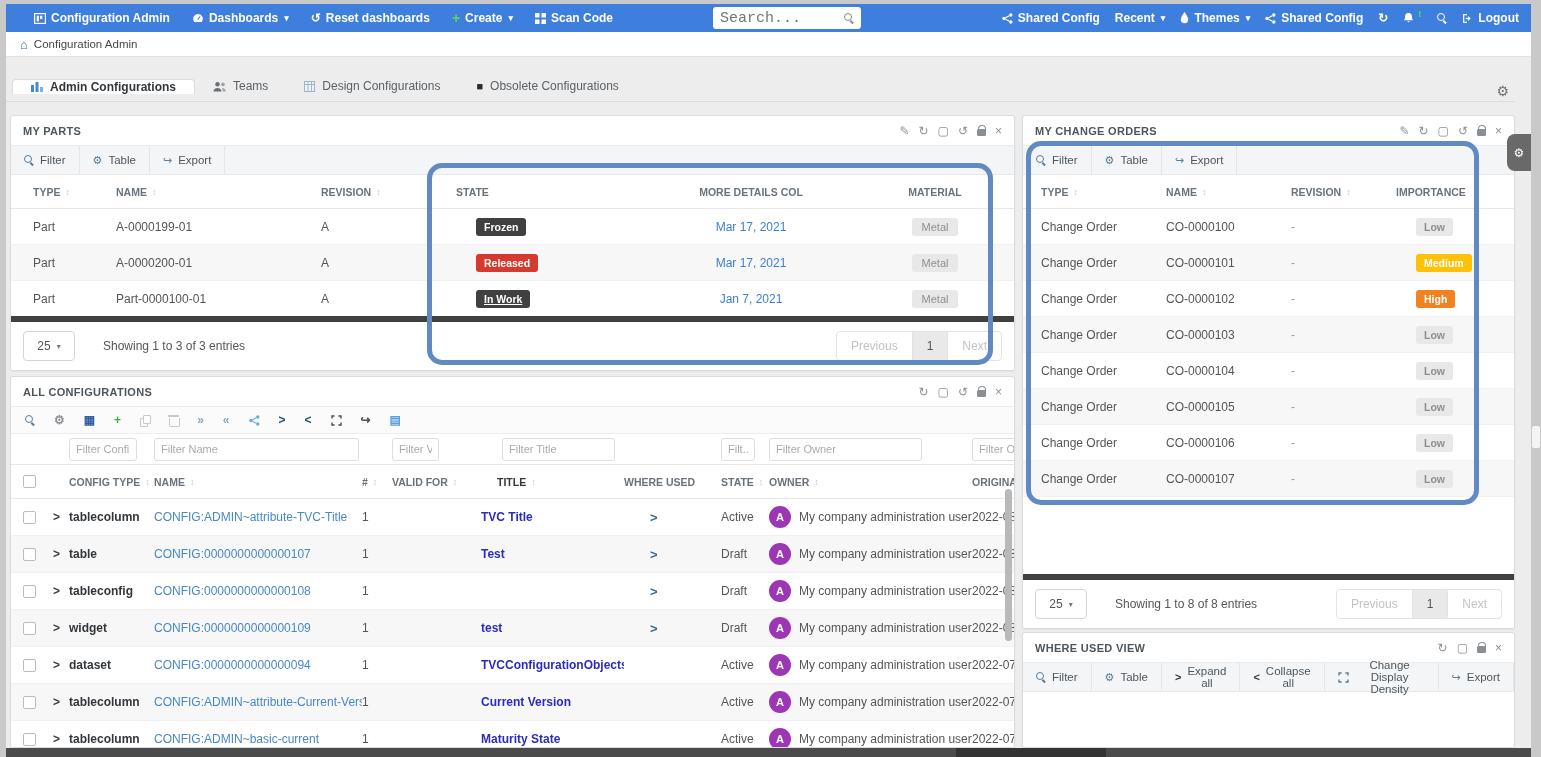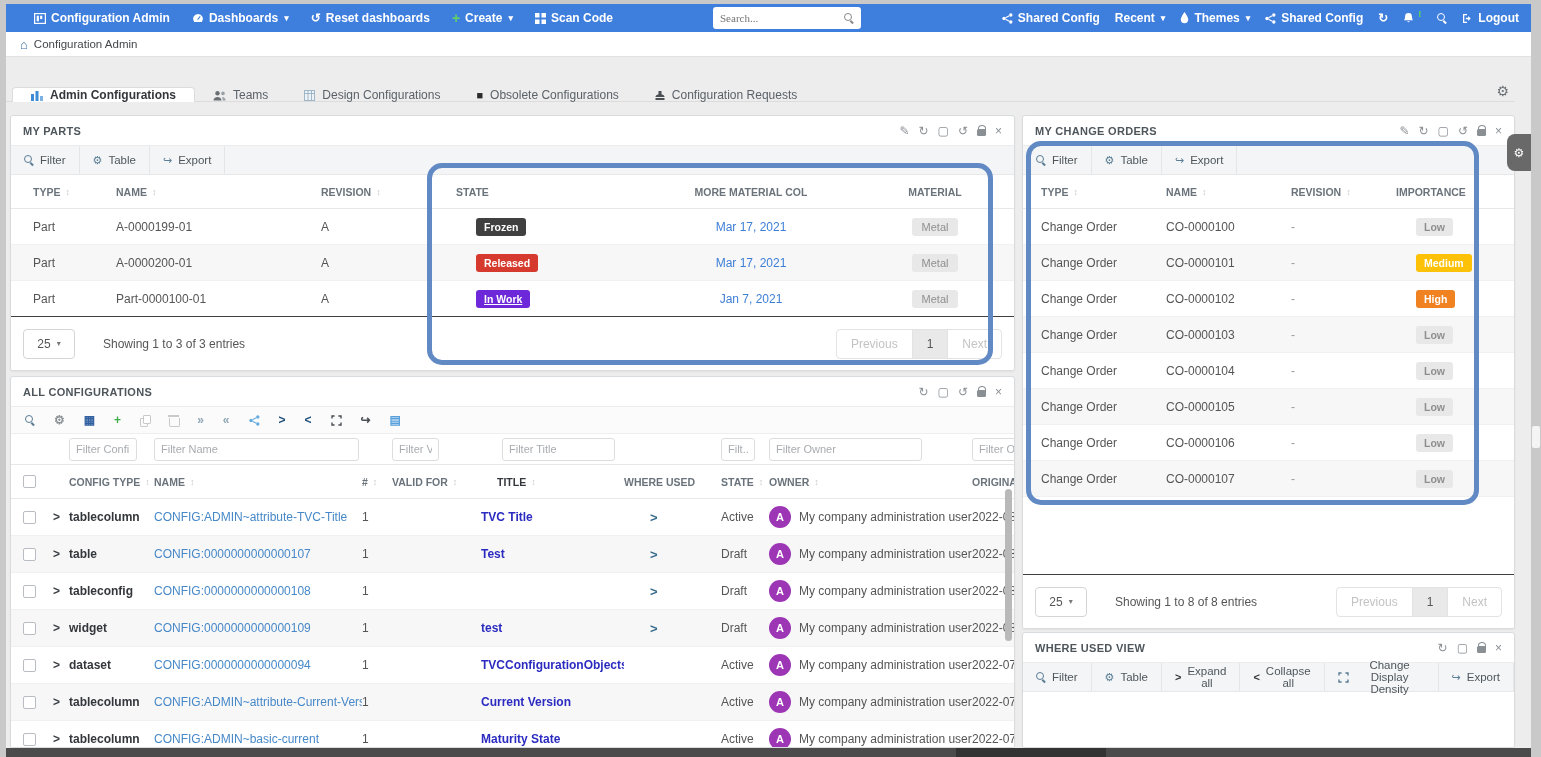--- a/index.html
+++ b/index.html
@@ -24,31 +24,31 @@
 .icn-trash::after{content:"";position:absolute;top:.5px;left:-1px;width:11px;height:1.6px;background:currentColor}
 
 
 .navbar{position:absolute;left:0;top:0;width:100%;height:28px;background:#3e7edd;display:flex;align-items:center;color:#fff}
 .nav-left{display:flex;align-items:center;gap:22px;padding-left:28px}
 .nav-right{display:flex;align-items:center;gap:15px;margin-left:auto;padding-right:12px}
 .nav-item{display:flex;align-items:center;gap:5px;font-size:12px;font-weight:bold;color:#fff;cursor:pointer;white-space:nowrap}
 .nav-item .caret{font-size:9px;margin-left:1px}
 .nav-item .plus{color:#5fd06a;font-size:14px;font-weight:bold}
 .nav-search{position:absolute;left:707px;top:3px;width:148px;height:22px;background:#fff;border-radius:3px;display:flex;align-items:center;padding:0 7px}
-.nav-search input{border:none;outline:none;flex:1;font-size:11px;color:#555;font-family:Liberation Serif, serif;min-width:0}
+.nav-search input{border:none;outline:none;flex:1;font-size:15px;color:#555;font-family:Liberation Mono, monospace;min-width:0}
 .nav-search .icn-search{color:#8a8a8a}
 .badge-dot{color:#5be049;font-size:9px;font-weight:bold;position:relative;top:-4px;left:-1px}
 
 
 .breadcrumb{position:absolute;left:0;top:28px;width:100%;height:25px;background:#fff;border-bottom:1px solid #e2e2e2;display:flex;align-items:center;gap:6px;padding-left:14px;font-size:11.5px;color:#45484c}
 .breadcrumb .icn{color:#3c6ea5;font-size:13px}
 
 
 .tabline{position:absolute;left:0;top:97px;width:1509px;border-bottom:1px solid #dcdcdc}
-.tabbar{position:absolute;left:6px;top:66px;height:32px;display:flex;align-items:flex-end;z-index:2}
+.tabbar{position:absolute;left:6px;top:66px;height:32px;display:flex;align-items:center;z-index:2}
 .tab{display:flex;align-items:center;gap:7px;padding:0 18px;font-size:12px;color:#5a6268;cursor:pointer;white-space:nowrap}
 .tab.active{background:#fff;border:1px solid #dcdcdc;border-bottom:none;border-radius:4px 4px 0 0;font-weight:bold;color:#33373b}
 .tab-gear{position:absolute;top:80px;right:22px;color:#6b7075;font-size:14px;z-index:2;cursor:pointer}
 
 
 .panel{position:absolute;background:#fff;border:1px solid #d9dcdf;border-radius:3px;box-shadow:0 1px 2px rgba(0,0,0,.05);overflow:hidden}
 #panel-my-parts{left:4px;top:111px;width:1005px;height:256px}
 #panel-all-config{left:4px;top:372px;width:1005px;height:372px}
 #panel-change-orders{left:1016px;top:111px;width:493px;height:514px}
 #panel-where-used{left:1016px;top:628px;width:493px;height:116px}
@@ -84,21 +84,21 @@
 .wu-chev{font-weight:bold;color:#376b8a;cursor:pointer;font-size:13px;padding-left:26px}
 .avatar{width:22px;height:22px;border-radius:50%;background:#9c36b5;color:#fff;font-size:11px;font-weight:bold;display:inline-flex;align-items:center;justify-content:center;margin-right:8px;flex:none}
 .owner-cell{display:flex;align-items:center;overflow:hidden;white-space:nowrap}
 
 
 .filter-row{height:31px;border-bottom:1px solid #e8e8e8;background:#fff}
 .filter-row input{height:23px;border:1px solid #ddd;border-radius:3px;font-size:11px;color:#555;padding:0 6px;font-family:"Liberation Sans",sans-serif;outline:none}
 .filter-row input::placeholder{color:#a8acb0}
 
 
-.p-footer{position:absolute;left:0;right:0;bottom:0;height:54px;border-top:1px solid #404040;display:flex;align-items:center;padding:0 12px;background:#fff}
+.p-footer{position:absolute;left:0;right:0;bottom:0;height:54px;border-top:6px solid #404040;display:flex;align-items:center;padding:0 12px;background:#fff}
 .pagesize{width:52px;height:30px;border:1px solid #d5d5d5;border-radius:4px;display:flex;align-items:center;justify-content:center;gap:6px;font-size:12px;color:#555;cursor:pointer}
 .pagesize .caret{font-size:8px;color:#777}
 .summary{margin-left:28px;font-size:12px;color:#555}
 .pager{margin-left:auto;display:flex;border:1px solid #e3e3e3;border-radius:4px;overflow:hidden}
 .pager>div{padding:7px 14px;font-size:12px;cursor:pointer}
 .pg-prev,.pg-next{color:#c3c3c3}
 .pg-num{background:#e9e9e9;color:#555;border-left:1px solid #e3e3e3;border-right:1px solid #e3e3e3}
 
 
 .hl{position:absolute;border:5px solid #6189c4;border-radius:15px;pointer-events:none;z-index:40}
@@ -261,29 +261,20 @@
             <rect x=".5" y=".5" width="10" height="10" fill="#eef3f7" stroke="#9fb6c6"></rect>
             <path d="M.5 3.5h10M4 .5v10M7.5 .5v10" stroke="#9fb6c6"></path>
           </svg>
         </span>
         <span>Design Configurations</span>
       </div>
       <div class="tab">
         <span class="icn icn-square" style="color: rgb(43, 43, 43); font-size: 11px;">■</span>
         <span>Obsolete Configurations</span>
       </div>
-      <div class="tab">
-        <span class="icn icn-stamp">
-          <svg width="10" height="11" viewBox="0 0 10 11">
-            <path d="M3.5 1h3v3.2c1.8.4 3 1.3 3 2.8H.5c0-1.5 1.2-2.4 3-2.8Z" fill="#4a4f54"></path>
-            <rect x=".5" y="8" width="9" height="2" fill="#4a4f54"></rect>
-          </svg>
-        </span>
-        <span>Configuration Requests</span>
-      </div>
     </div>
   <span class="icn tab-gear" id="tab-gear">⚙</span>
 
   <section class="panel" id="panel-my-parts">
     <header class="p-head">
       <span class="p-title">MY PARTS</span>
       <span class="p-icons" id="mp-icons">
           <span class="icn icn-edit">✎</span>
           <span class="icn icn-refresh">↻</span>
           <span class="icn icn-window">▢</span>
@@ -316,21 +307,21 @@
           <span class="sort">↕</span>
         </span>
         <span class="hc">
           <span>REVISION</span>
           <span class="sort">↕</span>
         </span>
         <span class="hc">
           <span>STATE</span>
         </span>
         <span class="hc" style="justify-self: center;">
-          <span>MORE MATERIAL COL</span>
+          <span>MORE DETAILS COL</span>
         </span>
         <span class="hc" style="justify-self: center;">
           <span>MATERIAL</span>
         </span>
       </div>
     <div id="mp-rows">
         <div class="mp-grid trow">
           <span class="cell">Part</span>
           <span class="cell">A-0000199-01</span>
           <span class="cell">A</span>
@@ -343,21 +334,21 @@
           <span class="cell">A-0000200-01</span>
           <span class="cell">A</span>
           <span class="cell" style="padding-left: 20px;"><span class="badge" style="background: rgb(214, 58, 47); padding-left: 8px;">Released</span></span>
           <span class="cell c-center"><span class="datelnk">Mar 17, 2021</span></span>
           <span class="cell c-center"><span class="chip">Metal</span></span>
         </div>
         <div class="mp-grid trow">
           <span class="cell">Part</span>
           <span class="cell">Part-0000100-01</span>
           <span class="cell">A</span>
-          <span class="cell" style="padding-left: 20px;"><span class="badge" style="background: #6d28d9; text-decoration: underline;">In Work</span></span>
+          <span class="cell" style="padding-left: 20px;"><span class="badge" style="background: #404040; text-decoration: underline;">In Work</span></span>
           <span class="cell c-center"><span class="datelnk">Jan 7, 2021</span></span>
           <span class="cell c-center"><span class="chip">Metal</span></span>
         </div>
       </div>
     <div class="p-footer" id="mp-footer">
         <div class="pagesize">
           <span>25</span>
           <span class="caret">▾</span>
         </div>
         <span class="summary">Showing 1 to 3 of 3 entries</span>

